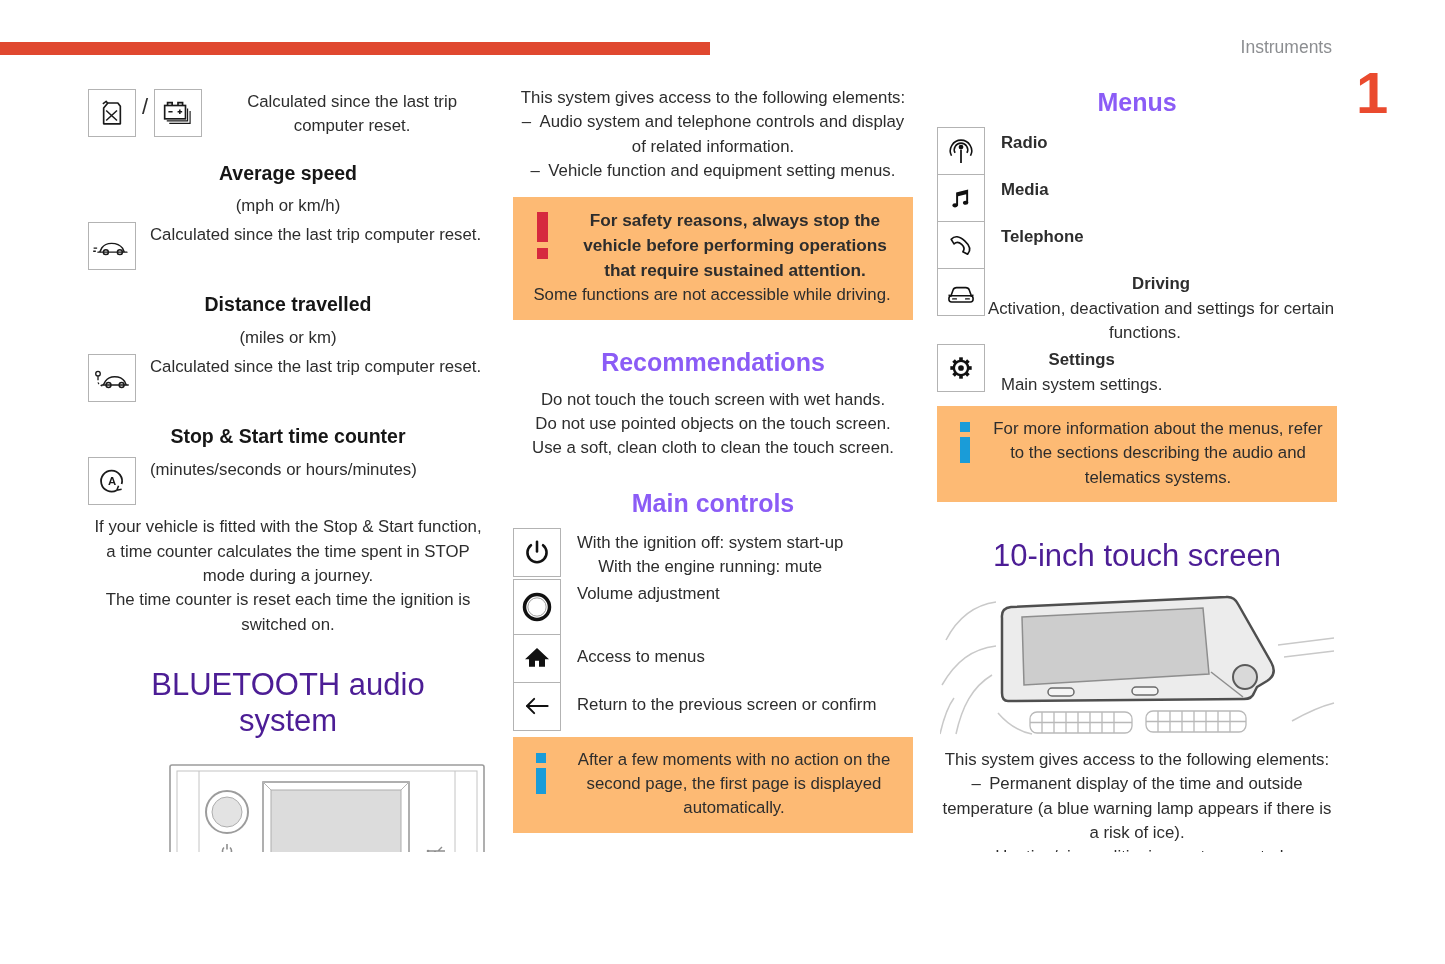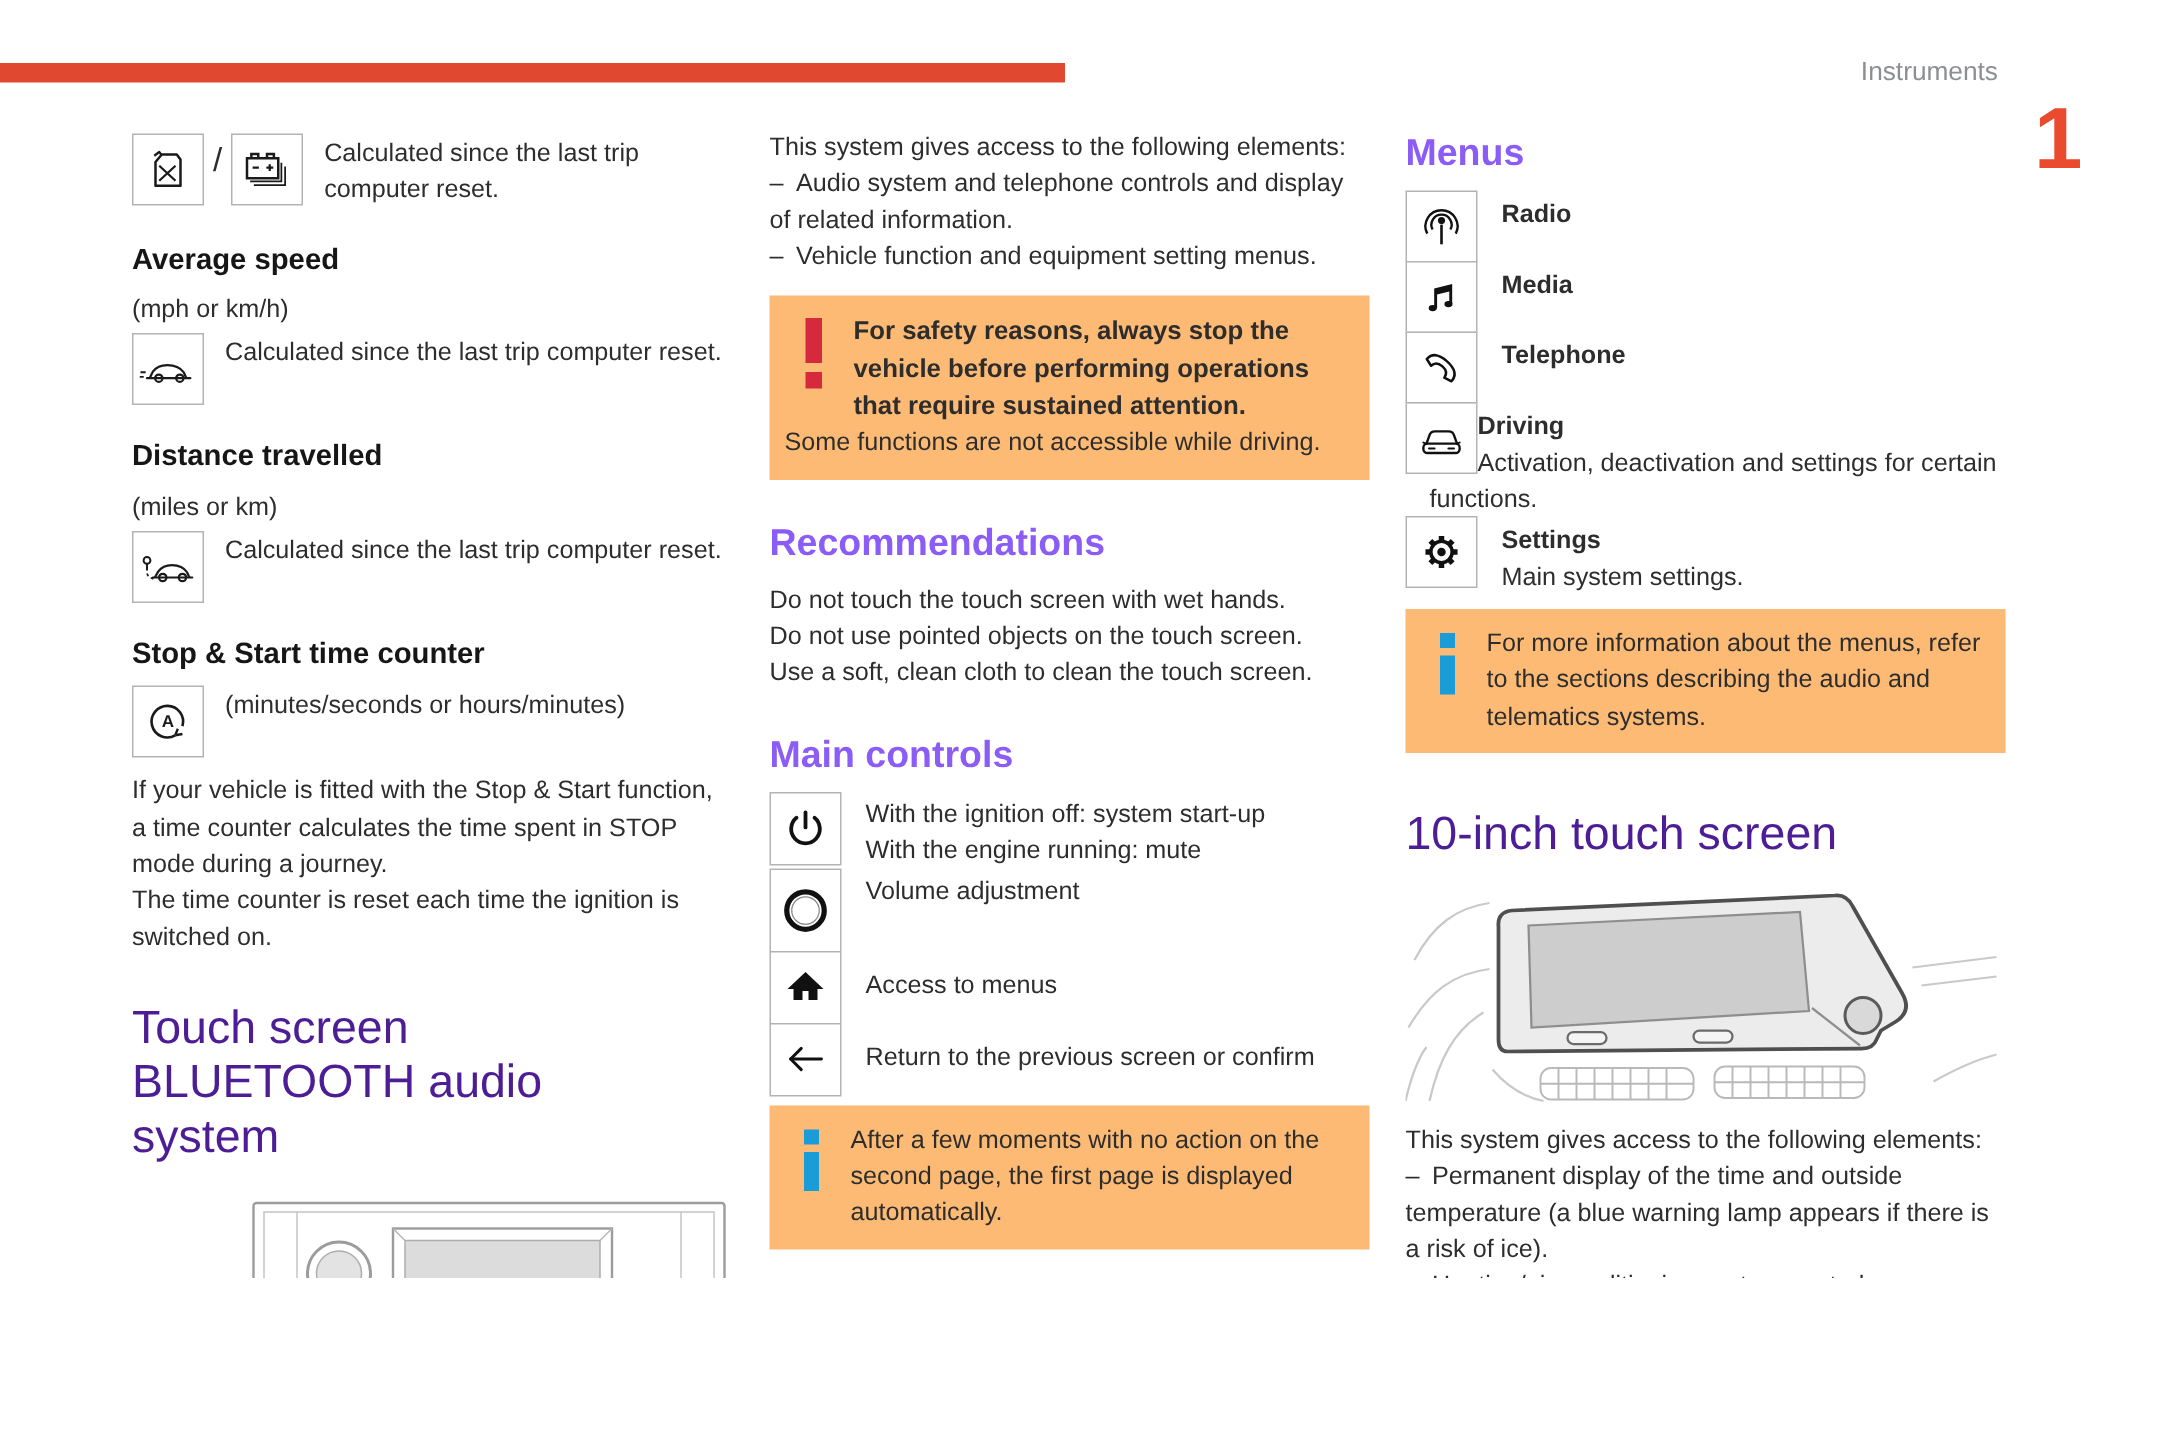--- a/index.html
+++ b/index.html
@@ -1,17 +1,17 @@
 <!DOCTYPE html>
 <html><head>
 <meta charset="utf-8">
 <style>
   html,body{margin:0;padding:0;background:#ffffff;}
   body{font-family:"Liberation Sans","DejaVu Sans",sans-serif;color:#2d2d2d;}
-  .page{position:relative;width:1445px;height:852px;background:#fff;overflow:hidden;}
+  .page{position:relative;width:1445px;height:852px;background:#fff;overflow:hidden;text-align:center;}
   .redbar{position:absolute;left:0;top:42px;width:710px;height:13px;background:#e0482f;}
   .instruments-label{position:absolute;top:37px;right:113px;font-size:17.5px;color:#8c8e91;}
   .chapter-num{position:absolute;left:1356px;top:64px;font-size:58px;font-weight:bold;color:#ea4a2e;line-height:1;}
   .page-num{position:absolute;left:1372px;top:962px;font-size:17px;font-weight:bold;color:#8b5cf6;}
   .col{position:absolute;width:400px;font-size:16.8px;line-height:1.45;}
   .col1{left:88px;top:85px;}
   .col2{left:513px;top:86px;}
   .col3{left:937px;top:84px;}
   .subhead{font-size:19.5px;font-weight:bold;color:#161616;margin:20px 0 7px;}
   .bighead{font-size:25px;font-weight:bold;color:#8b5cf6;margin:24px 0 8px;}
@@ -112,21 +112,20 @@
           <path d="M29.5 34.5 l5.5 -1 M29.5 34.5 l2 -5" stroke-width="1.8"></path>
           <text x="24" y="28.5" font-size="13" font-weight="bold" text-anchor="middle" fill="#1a1a1a" stroke="none">A</text>
         </svg>
       </span>
       <div class="cap">(minutes/seconds or hours/minutes)</div>
     </div>
     <div style="margin-top:10px;">If your vehicle is fitted with the Stop &amp; Start function, a time counter calculates the time spent in STOP mode during a journey.</div>
     <div>The time counter is reset each time the ignition is switched on.</div>
 
     <div class="grayhead">
-      <div>Touch screen</div>
       <div>BLUETOOTH audio</div>
       <div>system</div>
     </div>
 
     <div class="drawing center-draw">
       <svg width="320" height="132" viewBox="0 0 320 132">
         <rect x="3" y="3" width="314" height="126" rx="2" fill="#ffffff" stroke="#9c9c9c" stroke-width="1.6"></rect>
         <rect x="10" y="9" width="300" height="114" fill="none" stroke="#c4c4c4" stroke-width="1"></rect>
         <line x1="32" y1="9" x2="32" y2="123" stroke="#c4c4c4" stroke-width="1"></line>
         <line x1="288" y1="9" x2="288" y2="123" stroke="#c4c4c4" stroke-width="1"></line>

